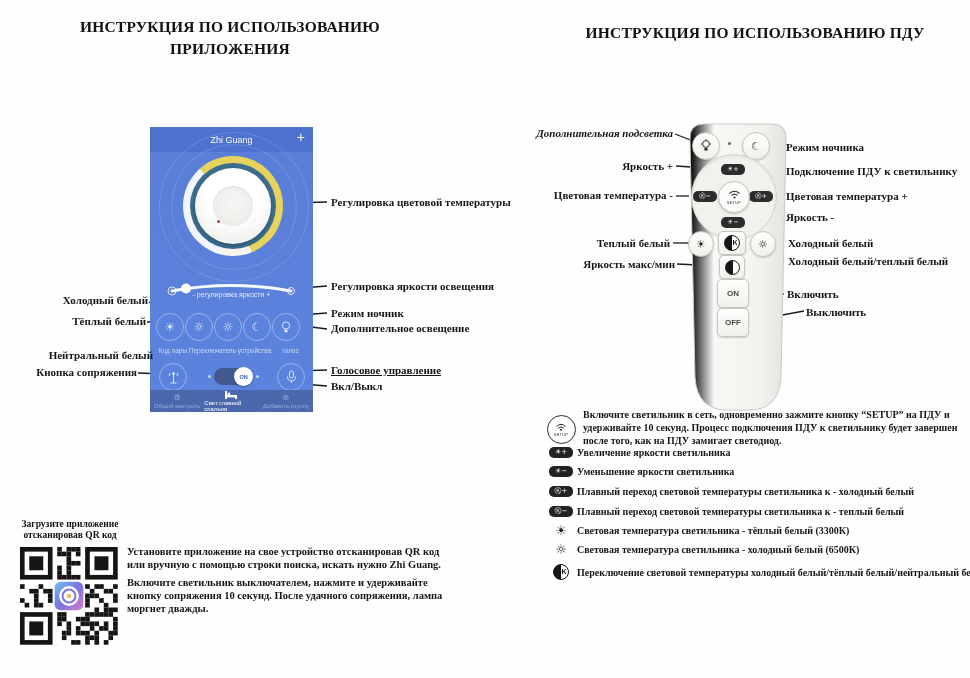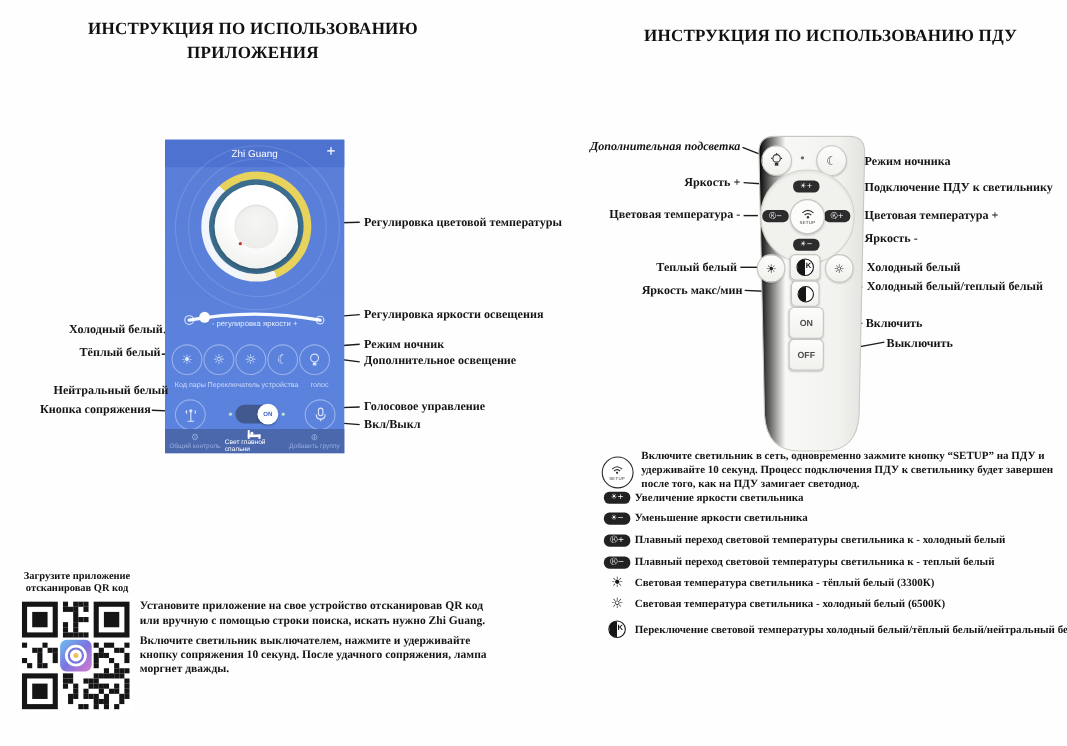--- a/index.html
+++ b/index.html
@@ -5,21 +5,21 @@
   html,body{margin:0;padding:0;background:#fff;}
   .page{position:relative;width:970px;height:678px;background:#fefefe;overflow:hidden;
         font-family:"Liberation Serif", serif;color:#111;}
   svg.lines{position:absolute;left:0;top:0;pointer-events:none;}
   .title{position:absolute;font-weight:bold;font-size:15.5px;line-height:1.45;text-align:center;letter-spacing:.2px;}
   .callout{position:absolute;font-weight:bold;font-size:11px;white-space:nowrap;color:#151515;}
   .para{position:absolute;font-weight:bold;font-size:10.5px;line-height:1.25;color:#151515;}
 
   
   .phone{position:absolute;left:150px;top:127px;width:163px;height:285px;
-         background:linear-gradient(#5a7ed8,#5b83de);font-family:"Liberation Sans",sans-serif;}
+         background:linear-gradient(#5a7ed8,#5b83de);font-family:"Liberation Sans",sans-serif;border-radius:17px;}
   .phone-header{position:relative;height:25px;background:#4e72d0;display:flex;align-items:center;justify-content:center;}
   .phone-title{color:#fff;font-size:9px;}
   .phone-plus{position:absolute;right:8px;top:3px;color:#fff;font-size:14px;line-height:1;cursor:default;}
   .halo{position:absolute;border:1px solid rgba(255,255,255,.14);border-radius:50%;}
   .h1{left:21px;top:17px;width:124px;height:124px;}
   .h2{left:9px;top:5px;width:148px;height:148px;}
   .dial{position:absolute;left:33px;top:29px;width:100px;height:100px;}
   .dial-arc{position:absolute;inset:0;border-radius:50%;
     background:conic-gradient(from 318deg,#e7d25b 0 200deg,#f6f4ec 200deg 235deg,rgba(255,255,255,.92) 235deg 360deg);}
   .dial-ring{position:absolute;left:7px;top:7px;width:86px;height:86px;border-radius:50%;background:#3c6e8f;}
@@ -219,21 +219,21 @@
   </div>
 
   <span class="callout" style="left:331px;top:196px;">Регулировка цветовой температуры</span>
   <span class="callout" style="left:331px;top:280px;">Регулировка яркости освещения</span>
   <span class="callout" style="right:822px;top:294px;">Холодный белый</span>
   <span class="callout" style="right:824px;top:315px;">Тёплый белый</span>
   <span class="callout" style="right:817px;top:349px;padding-left:48px;">Нейтральный белый</span>
   <span class="callout" style="right:833px;top:366px;">Кнопка сопряжения</span>
   <span class="callout" style="left:331px;top:307px;">Режим ночник</span>
   <span class="callout" style="left:331px;top:322px;">Дополнительное освещение</span>
-  <span class="callout" style="left:331px;top:364px;">Голосовое управление</span>
+  <span class="callout" style="left:331px;top:364px;text-decoration:underline;">Голосовое управление</span>
   <span class="callout" style="left:331px;top:380px;">Вкл/Выкл</span>
 
   <div class="qr-caption">Загрузите приложение отсканировав QR код</div>
   <div class="qr-box"><svg width="104" height="104" viewBox="-3 -3 105 105">
     <rect x="-3" y="-3" width="105" height="105" fill="#fff"></rect>
         <rect x="37.6" y="0" width="4.7" height="4.7" fill="#151515"></rect>
         <rect x="47" y="0" width="4.7" height="4.7" fill="#151515"></rect>
         <rect x="51.7" y="0" width="4.7" height="4.7" fill="#151515"></rect>
         <rect x="56.400000000000006" y="0" width="4.7" height="4.7" fill="#151515"></rect>
         <rect x="37.6" y="4.7" width="4.7" height="4.7" fill="#151515"></rect>

